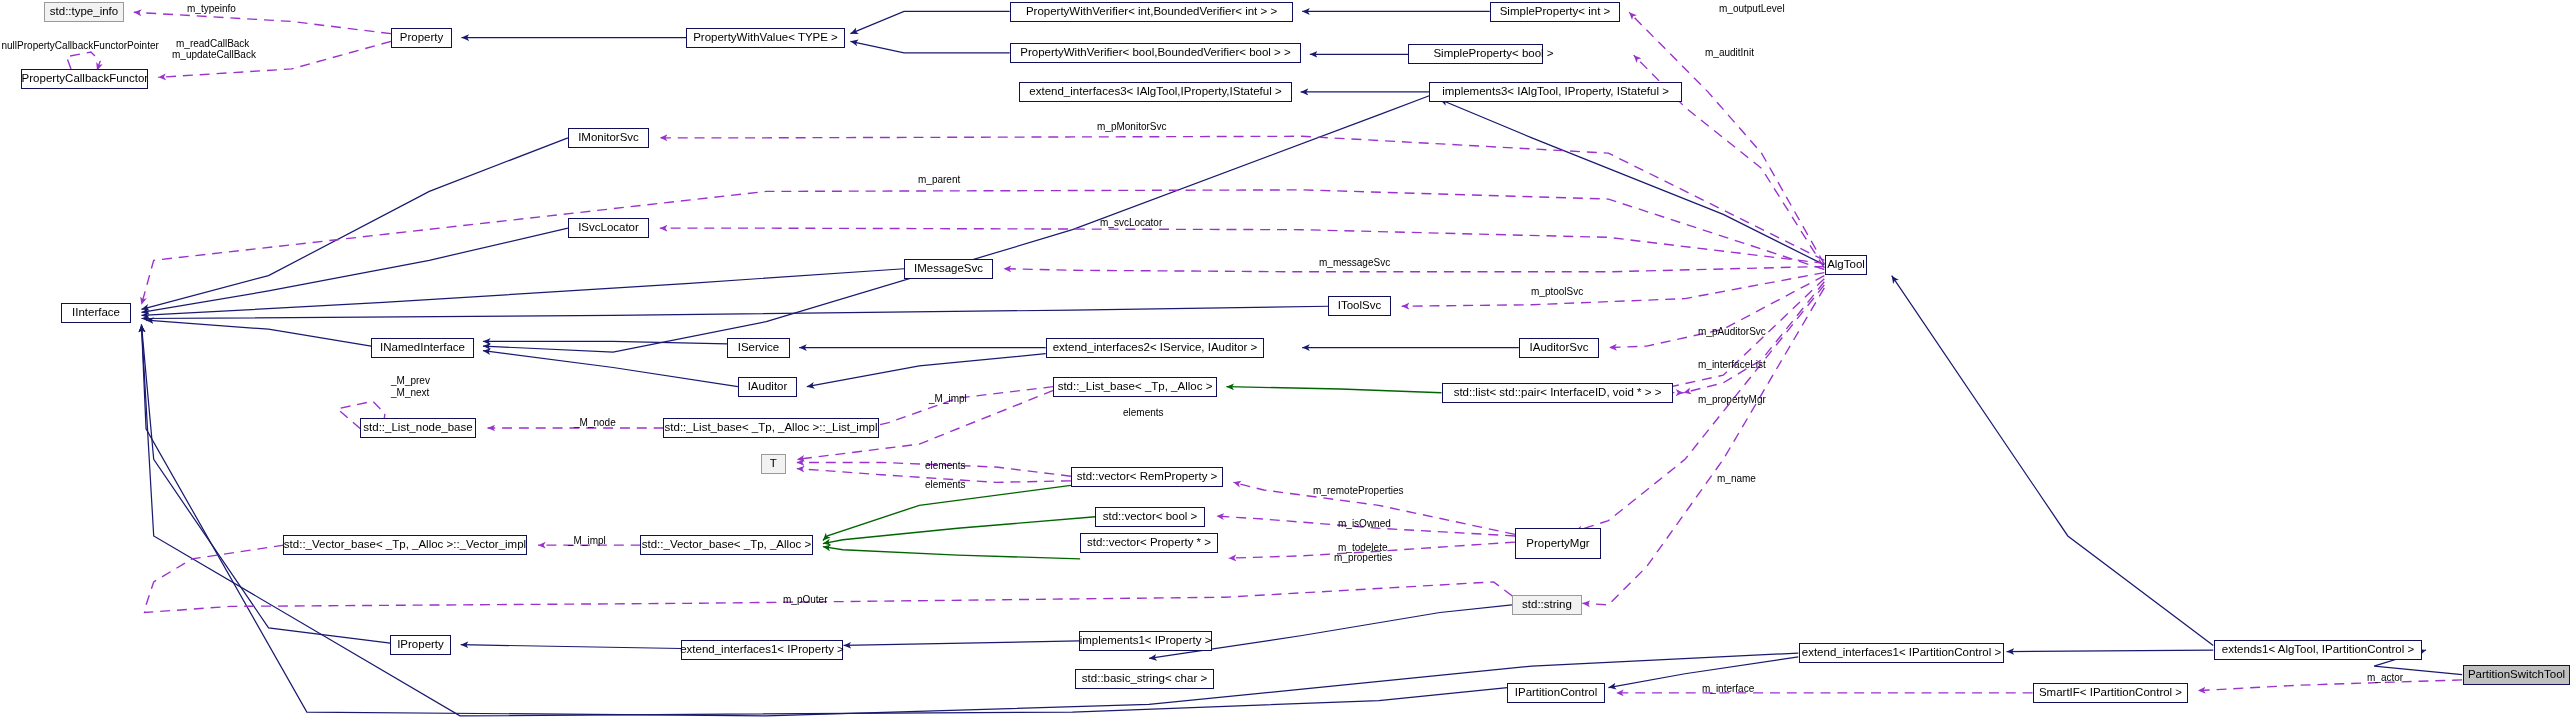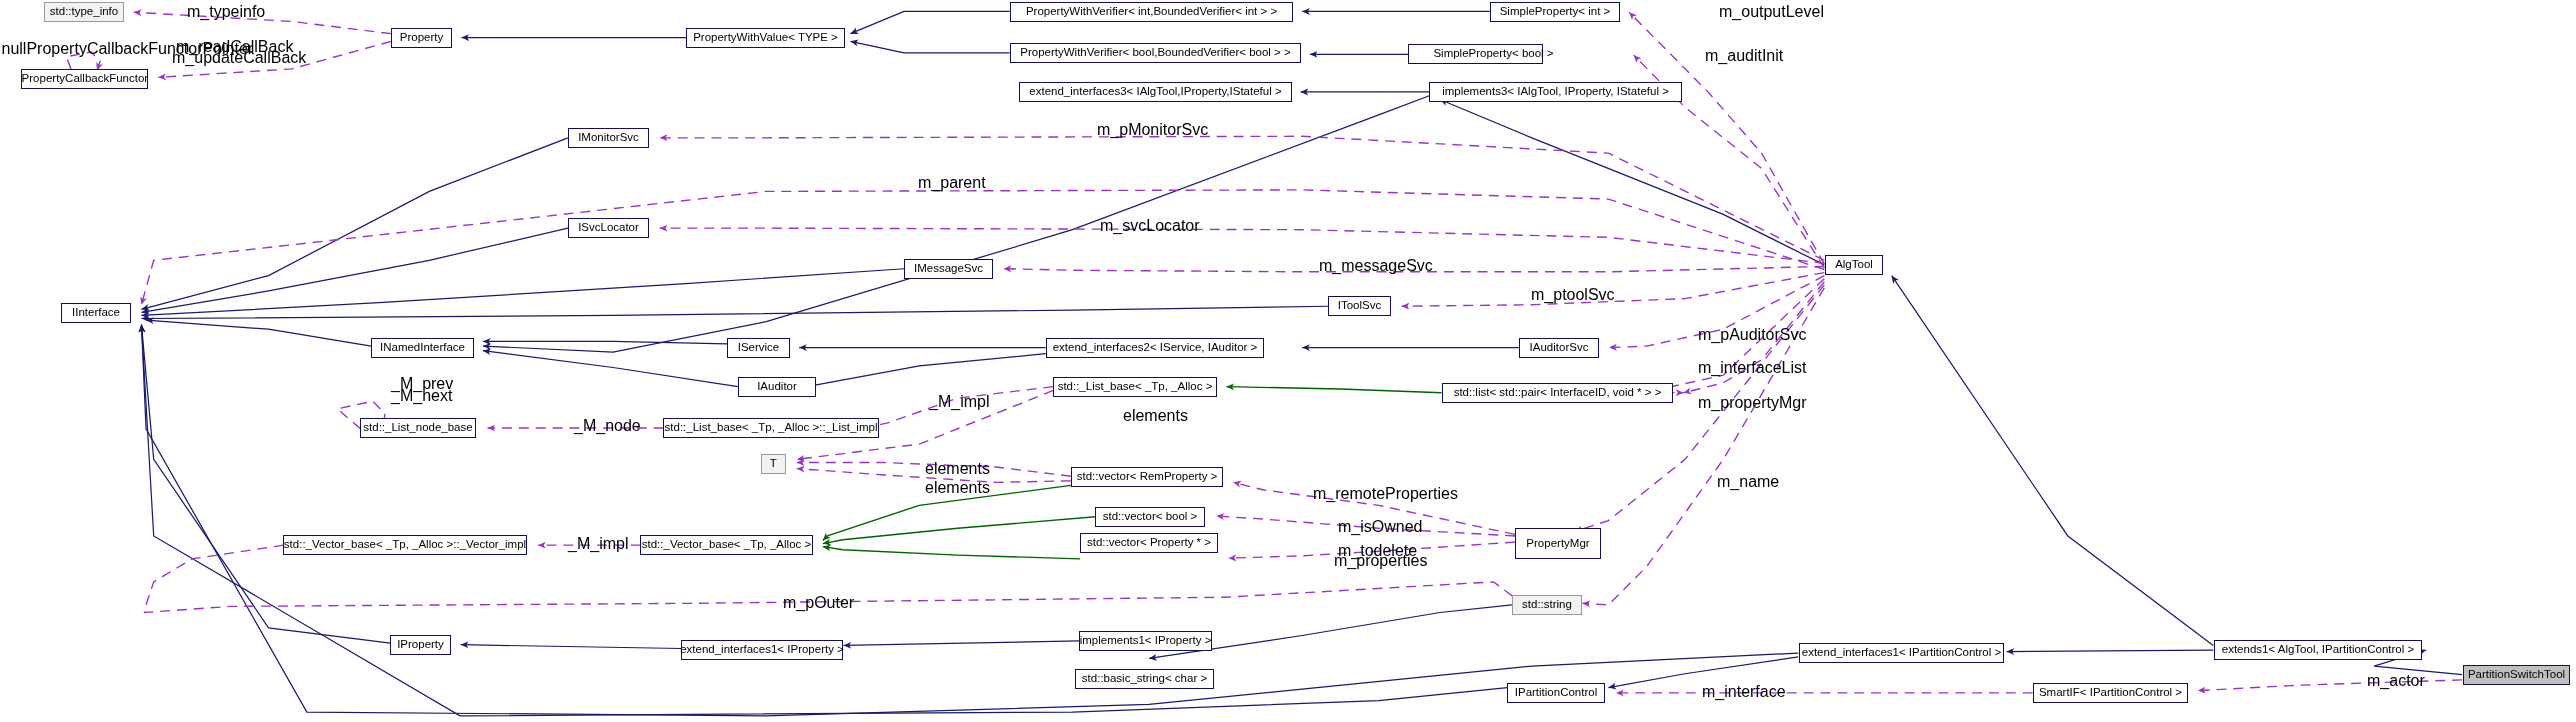--- a/index.html
+++ b/index.html
@@ -4,21 +4,21 @@
 <style>
   html,body{margin:0;padding:0;background:#ffffff;}
   body{font-family:"Liberation Sans", sans-serif;}
   #stage{position:relative;width:2576px;height:722px;background:#fff;overflow:hidden;}
   svg.edges{position:absolute;left:0;top:0;width:2576px;height:722px;}
   .node{position:absolute;box-sizing:border-box;border:0.8px solid #0f0f5c;background:#ffffff;
         display:flex;align-items:center;justify-content:center;white-space:nowrap;
         font-family:"Liberation Sans", sans-serif;font-size:11.5px;color:#000;line-height:1;}
   .node.current{background:#c0c0c0;border:0.8px solid #0f0f5c;}
   .node.grey{background:#f2f2f2;border:0.8px solid #9a9a9a;}
-  .elabel{position:absolute;font-family:"Liberation Sans", sans-serif;font-size:16px;color:#000;
+  .elabel{position:absolute;font-family:"Liberation Sans", sans-serif;font-size:10px;color:#000;
           white-space:nowrap;background:transparent;}
 </style>
 </head>
 <body>
 
 <div id="stage">
 
   <svg class="edges" viewBox="0 0 3363 943">
     <defs>
       <marker id="arrBlue" markerWidth="11" markerHeight="11" refX="10" refY="5.5" orient="auto" markerUnits="userSpaceOnUse">
@@ -137,39 +137,39 @@
     </div>
   <div class="node" style="left:568px;top:218px;width:81px;height:20px;">
       <span>ISvcLocator</span>
     </div>
   <div class="node" style="left:904px;top:259px;width:89px;height:20px;">
       <span>IMessageSvc</span>
     </div>
   <div class="node" style="left:1328px;top:296px;width:63px;height:20px;">
       <span>IToolSvc</span>
     </div>
-  <div class="node" style="left:1825px;top:255px;width:58px;height:20px;">
+  <div class="node" style="left:1825px;top:255px;width:42px;height:20px;">
       <span>AlgTool</span>
     </div>
   <div class="node" style="left:61px;top:303px;width:70px;height:20px;">
       <span>IInterface</span>
     </div>
   <div class="node" style="left:371px;top:338px;width:103px;height:20px;">
       <span>INamedInterface</span>
     </div>
   <div class="node" style="left:727px;top:338px;width:63px;height:20px;">
       <span>IService</span>
     </div>
   <div class="node" style="left:1046px;top:338px;width:218px;height:20px;">
       <span>extend_interfaces2&lt; IService, IAuditor &gt;</span>
     </div>
   <div class="node" style="left:1519px;top:338px;width:80px;height:20px;">
       <span>IAuditorSvc</span>
     </div>
-  <div class="node" style="left:738px;top:377px;width:78px;height:20px;">
+  <div class="node" style="left:738px;top:377px;width:59px;height:20px;">
       <span>IAuditor</span>
     </div>
   <div class="node" style="left:1053px;top:377px;width:164px;height:20px;">
       <span>std::_List_base&lt; _Tp, _Alloc &gt;</span>
     </div>
   <div class="node" style="left:1442px;top:383px;width:231px;height:20px;">
       <span>std::list&lt; std::pair&lt; InterfaceID, void * &gt; &gt;</span>
     </div>
   <div class="node" style="left:360px;top:418px;width:116px;height:20px;">
       <span>std::_List_node_base</span>

